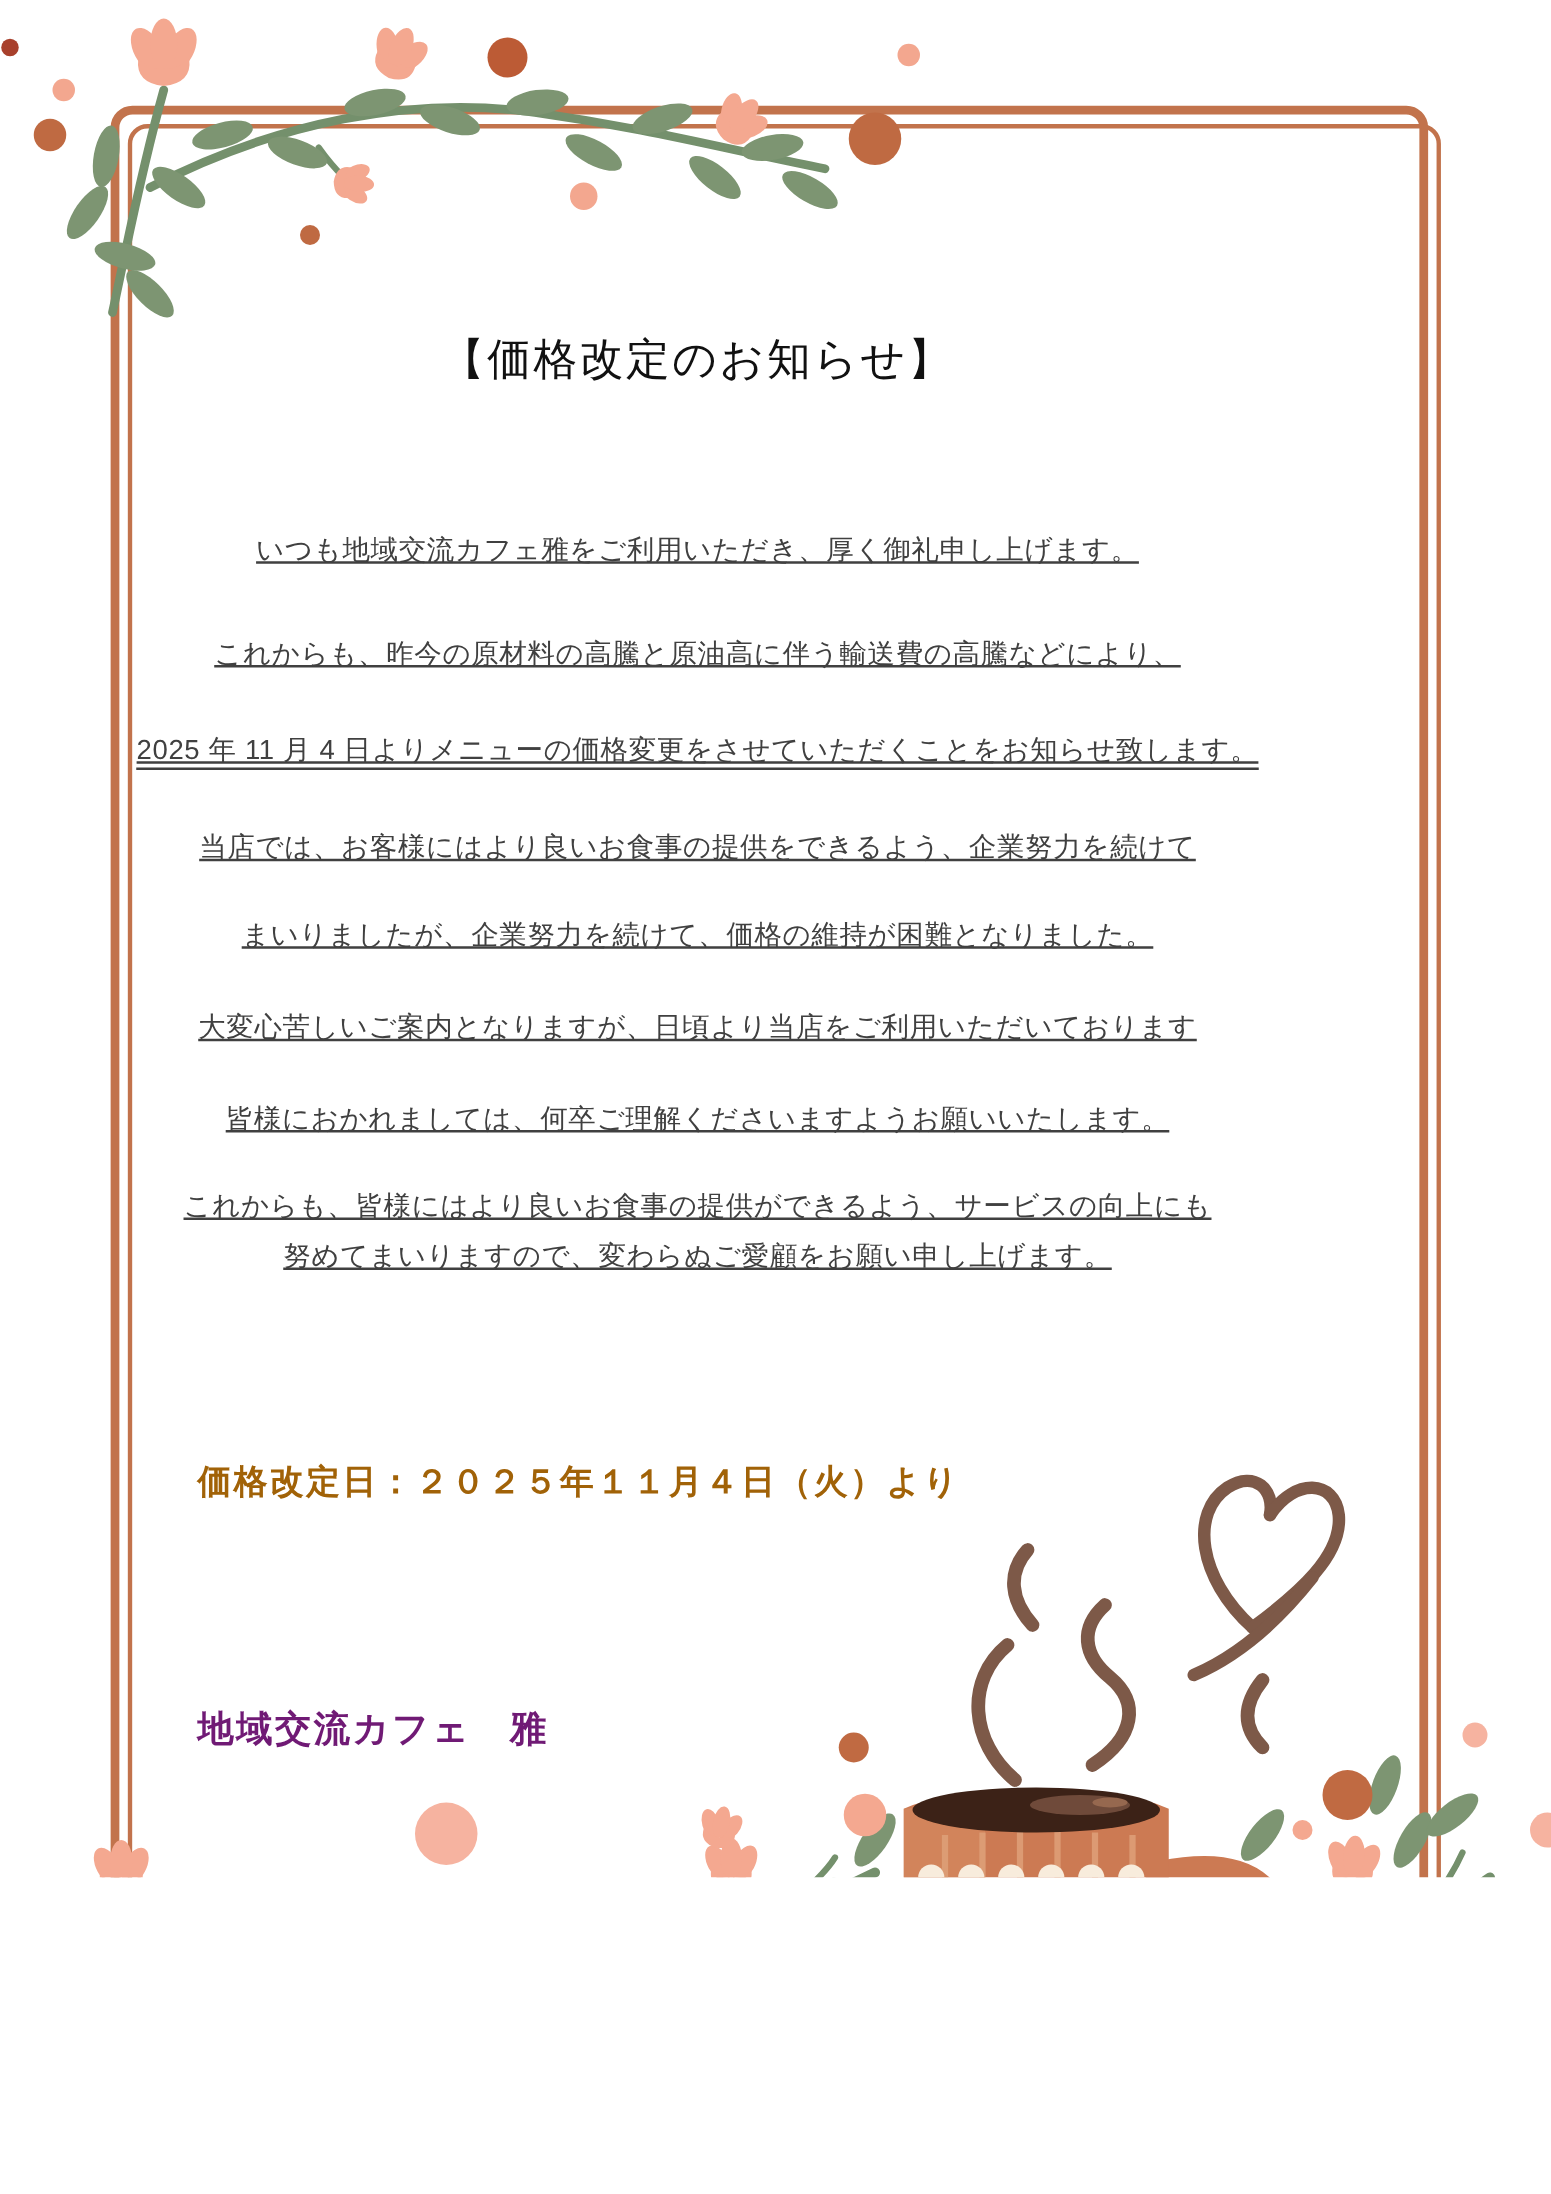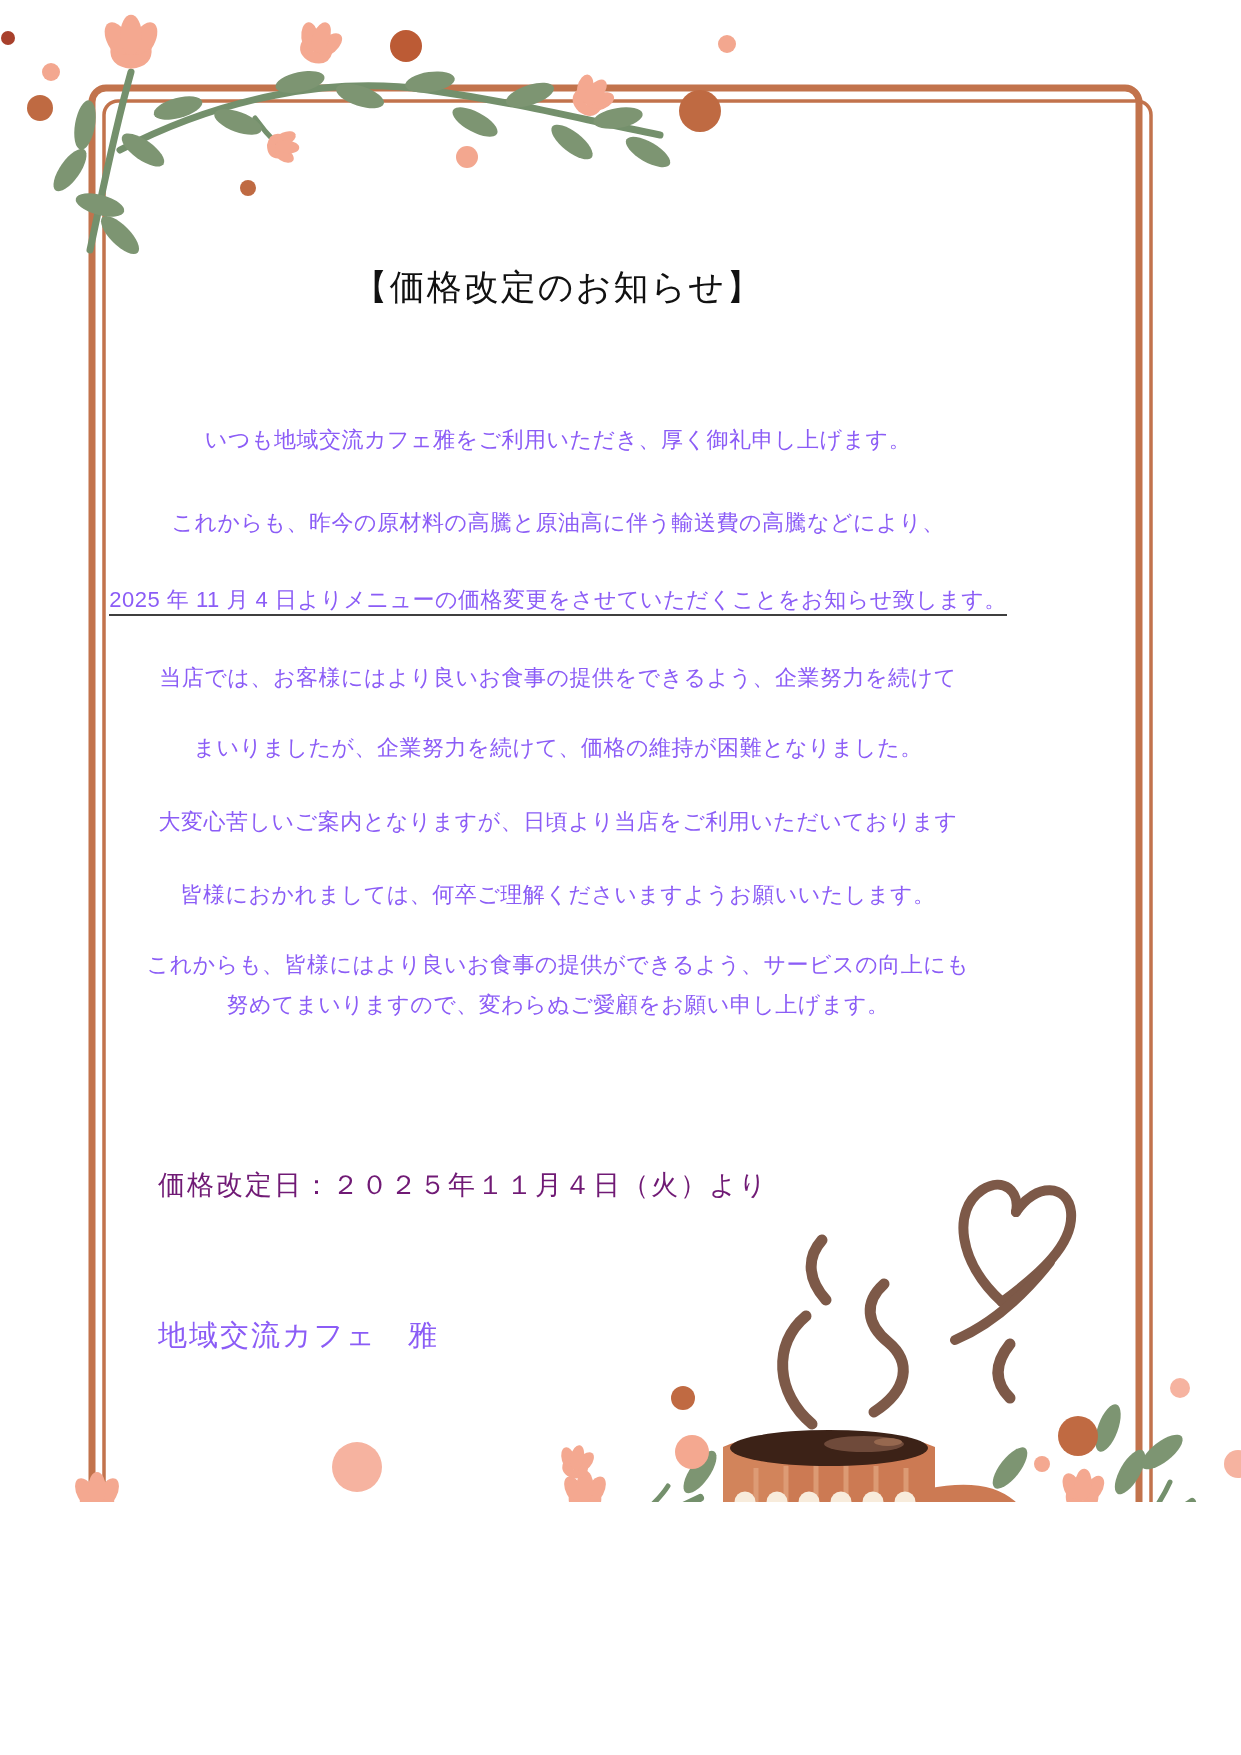--- a/index.html
+++ b/index.html
@@ -13,34 +13,34 @@
   }
   .deco{position:absolute;top:0;left:0;width:1241px;height:1755px;}
   .title{
     position:absolute;top:241px;left:58px;width:1000px;
     text-align:center;font-size:35px;font-weight:500;letter-spacing:2px;
     color:#111;white-space:nowrap;
   }
   .body-line{
     position:absolute;left:58px;width:1000px;
     text-align:center;font-size:22px;line-height:34px;
-    color:#8b5cf6;white-space:nowrap;letter-spacing:0.5px;
+    color:#404040;white-space:nowrap;letter-spacing:0.5px;text-decoration:underline;
   }
   .underline-span{
     border-bottom:2.5px solid #3f3f3f;
     padding-bottom:2px;
   }
   .date-line{
     position:absolute;top:1167px;left:158px;
-    font-size:27px;font-weight:normal;color:#701a75;
+    font-size:27px;font-weight:bold;color:#a16207;
     letter-spacing:2px;white-space:nowrap;
   }
   .signature{
-    position:absolute;top:1316px;left:158px;
-    font-size:29px;font-weight:400;color:#8b5cf6;
+    position:absolute;top:1364px;left:158px;
+    font-size:29px;font-weight:700;color:#701a75;
     letter-spacing:2px;white-space:nowrap;
   }
 </style>
 </head>
 <body>
 
 <div class="page">
 
   <svg class="deco" viewBox="0 0 1241 1755" xmlns="http://www.w3.org/2000/svg">
     <defs>

